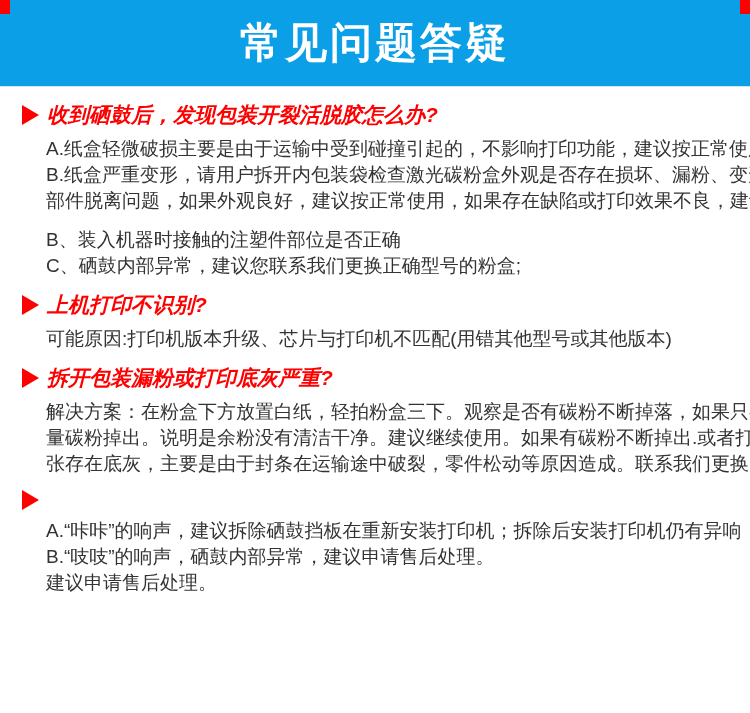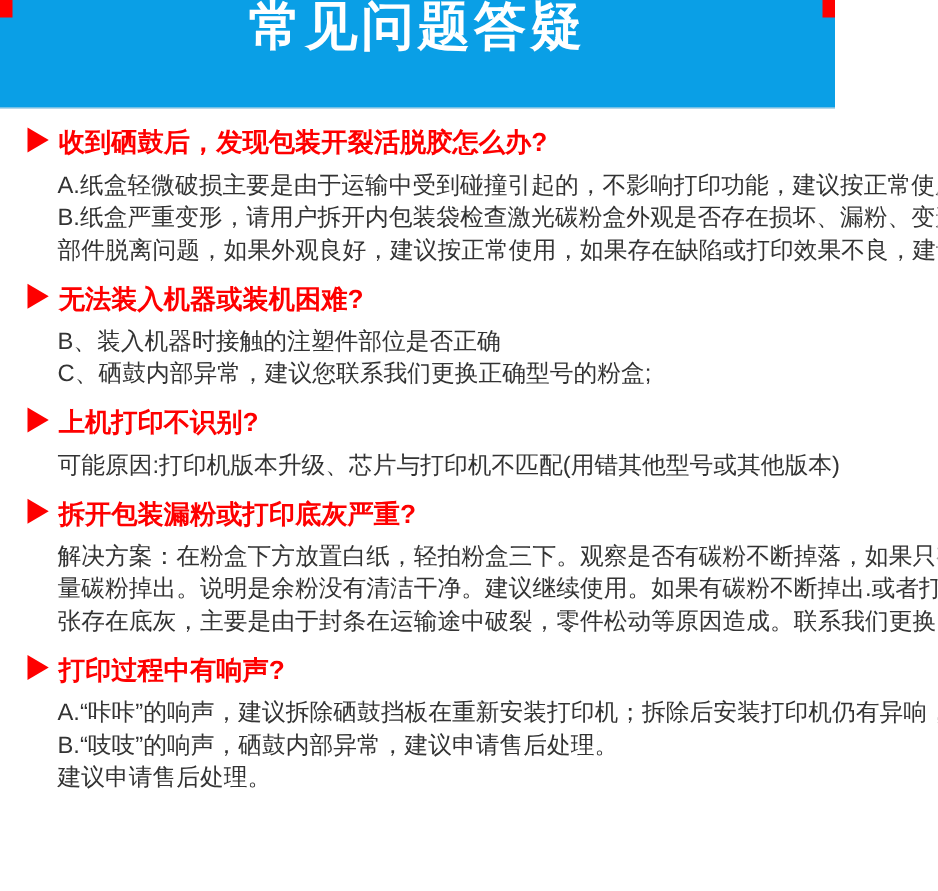--- a/index.html
+++ b/index.html
@@ -5,36 +5,36 @@
   :root{
     --blue:#0a9fe6; --red:#fe0000; --ink:#333333; --white:#ffffff;
   }
   *{box-sizing:border-box;margin:0;padding:0;}
   html,body{width:750px;}
   body{
     width:750px;height:713px;overflow:hidden;background:#ffffff;
     font-family:"Liberation Sans","DejaVu Sans",sans-serif;
   }
   .banner{
-    position:relative;width:668px;height:87px;background:var(--blue);
-    display:flex;justify-content:center;
+    position:relative;width:750px;height:87px;background:var(--blue);
+    display:flex;align-items:center;justify-content:center;
     border-bottom:1px solid #d9e2e8;
   }
   .banner h1{
     color:var(--white);font-size:42px;font-weight:bold;letter-spacing:3px;
     line-height:1;white-space:nowrap;
   }
   .corner{
     position:absolute;top:0;width:10px;height:14px;background:var(--red);
   }
   .corner.left{left:0;}
   .corner.right{right:0;}
   main{padding:15px 26px 0 22px;}
   .section{margin-bottom:13px;}
-  .qrow{display:flex;align-items:flex-start;gap:8px;margin-bottom:8px;}
+  .qrow{display:flex;align-items:center;gap:8px;margin-bottom:8px;font-style:italic;}
   .tri{
     width:0;height:0;flex:0 0 auto;
     border-top:10px solid transparent;border-bottom:10px solid transparent;
     border-left:17px solid var(--red);
   }
   .q{
     color:var(--red);font-size:21px;font-weight:bold;line-height:26px;
     white-space:nowrap;
   }
   .ans{margin-left:24px;}
@@ -60,24 +60,20 @@
       <span class="q">收到硒鼓后，发现包装开裂活脱胶怎么办?</span>
     </div>
     <div class="ans">
         <div class="line">A.纸盒轻微破损主要是由于运输中受到碰撞引起的，不影响打印功能，建议按正常使用；</div>
         <div class="line">B.纸盒严重变形，请用户拆开内包装袋检查激光碳粉盒外观是否存在损坏、漏粉、变形或</div>
         <div class="line">部件脱离问题，如果外观良好，建议按正常使用，如果存在缺陷或打印效果不良，建议申</div>
       </div>
   </section>
 
   <section class="section">
-    <div class="qrow">
-      <span class="tri"></span>
-      <span class="q">无法装入机器或装机困难?</span>
-    </div>
     <div class="ans">
         <div class="line">B、装入机器时接触的注塑件部位是否正确</div>
         <div class="line">C、硒鼓内部异常，建议您联系我们更换正确型号的粉盒;</div>
       </div>
   </section>
 
   <section class="section">
     <div class="qrow">
       <span class="tri"></span>
       <span class="q">上机打印不识别?</span>
@@ -95,21 +91,20 @@
     <div class="ans">
         <div class="line">解决方案：在粉盒下方放置白纸，轻拍粉盒三下。观察是否有碳粉不断掉落，如果只有少</div>
         <div class="line">量碳粉掉出。说明是余粉没有清洁干净。建议继续使用。如果有碳粉不断掉出.或者打印样</div>
         <div class="line">张存在底灰，主要是由于封条在运输途中破裂，零件松动等原因造成。联系我们更换。</div>
       </div>
   </section>
 
   <section class="section">
     <div class="qrow">
       <span class="tri"></span>
-      <span class="q">打印过程中有响声?</span>
     </div>
     <div class="ans">
         <div class="line">A.“咔咔”的响声，建议拆除硒鼓挡板在重新安装打印机；拆除后安装打印机仍有异响，</div>
         <div class="line">B.“吱吱”的响声，硒鼓内部异常，建议申请售后处理。</div>
         <div class="line">建议申请售后处理。</div>
       </div>
   </section>
 
 </main>
 

